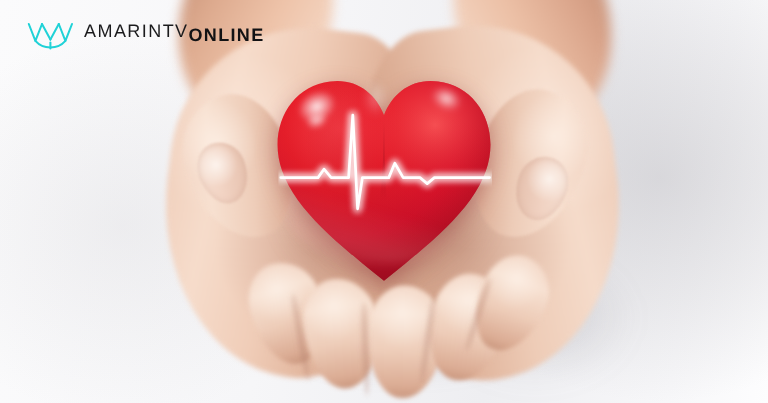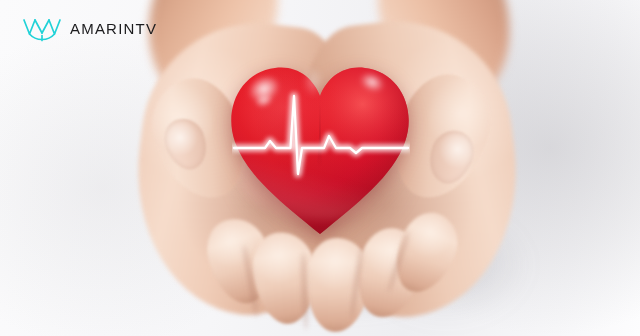--- a/index.html
+++ b/index.html
@@ -337,16 +337,17 @@
           <path d="M13 8 L20 21"></path>
           <path d="M20 21 L27 8"></path>
           <path d="M27 8 L32.5 22 L38 8"></path>
           <path d="M7.5 22 C 11 26, 16.5 27.5, 20 27.5 C 23.5 27.5, 29 26, 32.5 22"></path>
           <path d="M20 23.5 L20 28.5"></path>
         </g>
       </svg>
     </div>
     <div class="logo-text">
       <span class="logo-line1">AMARINTV</span>
+      <span class="logo-line2">ONLINE</span>
     </div>
   </div>
 
 </div>
 
 </body></html>

